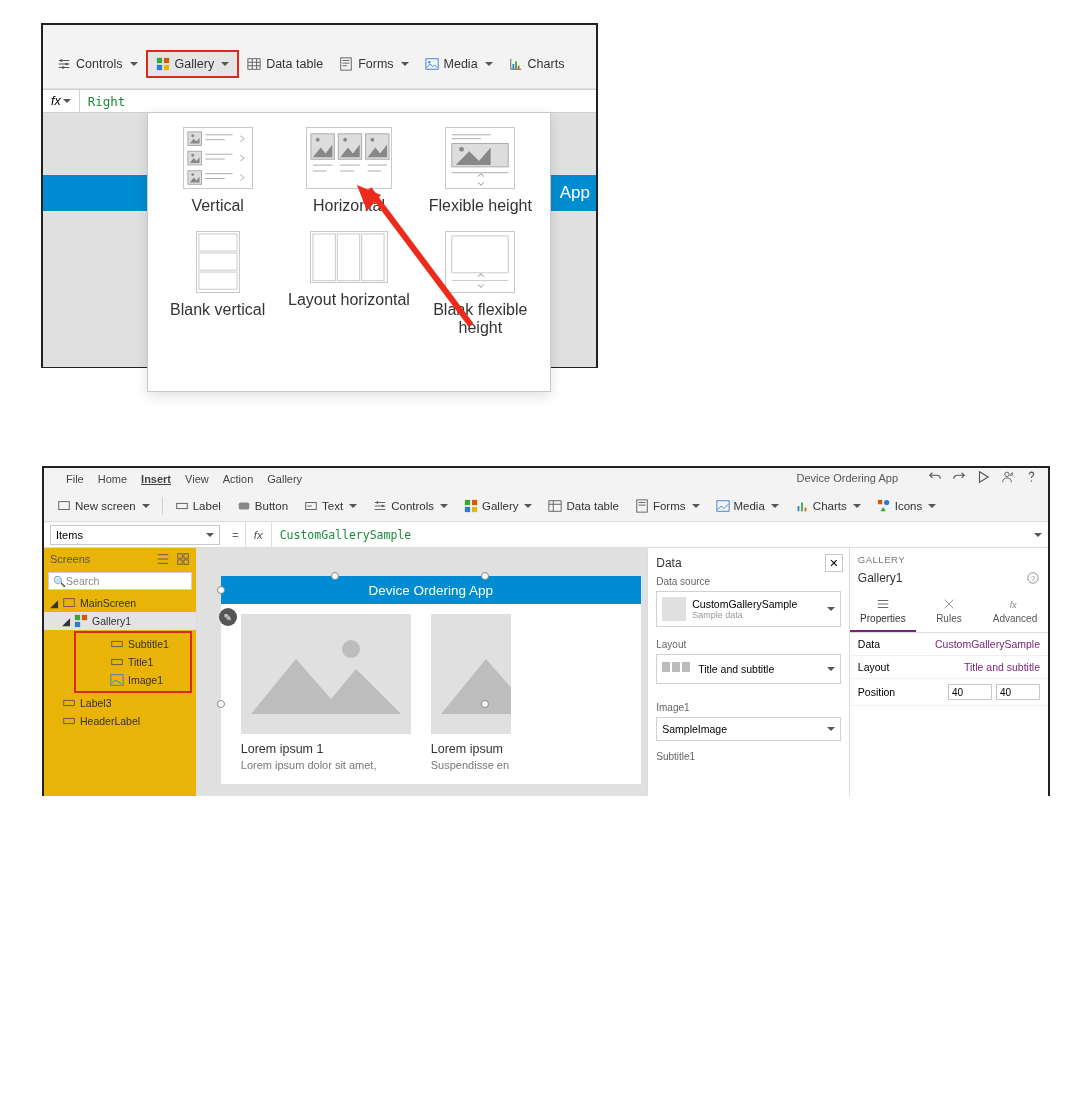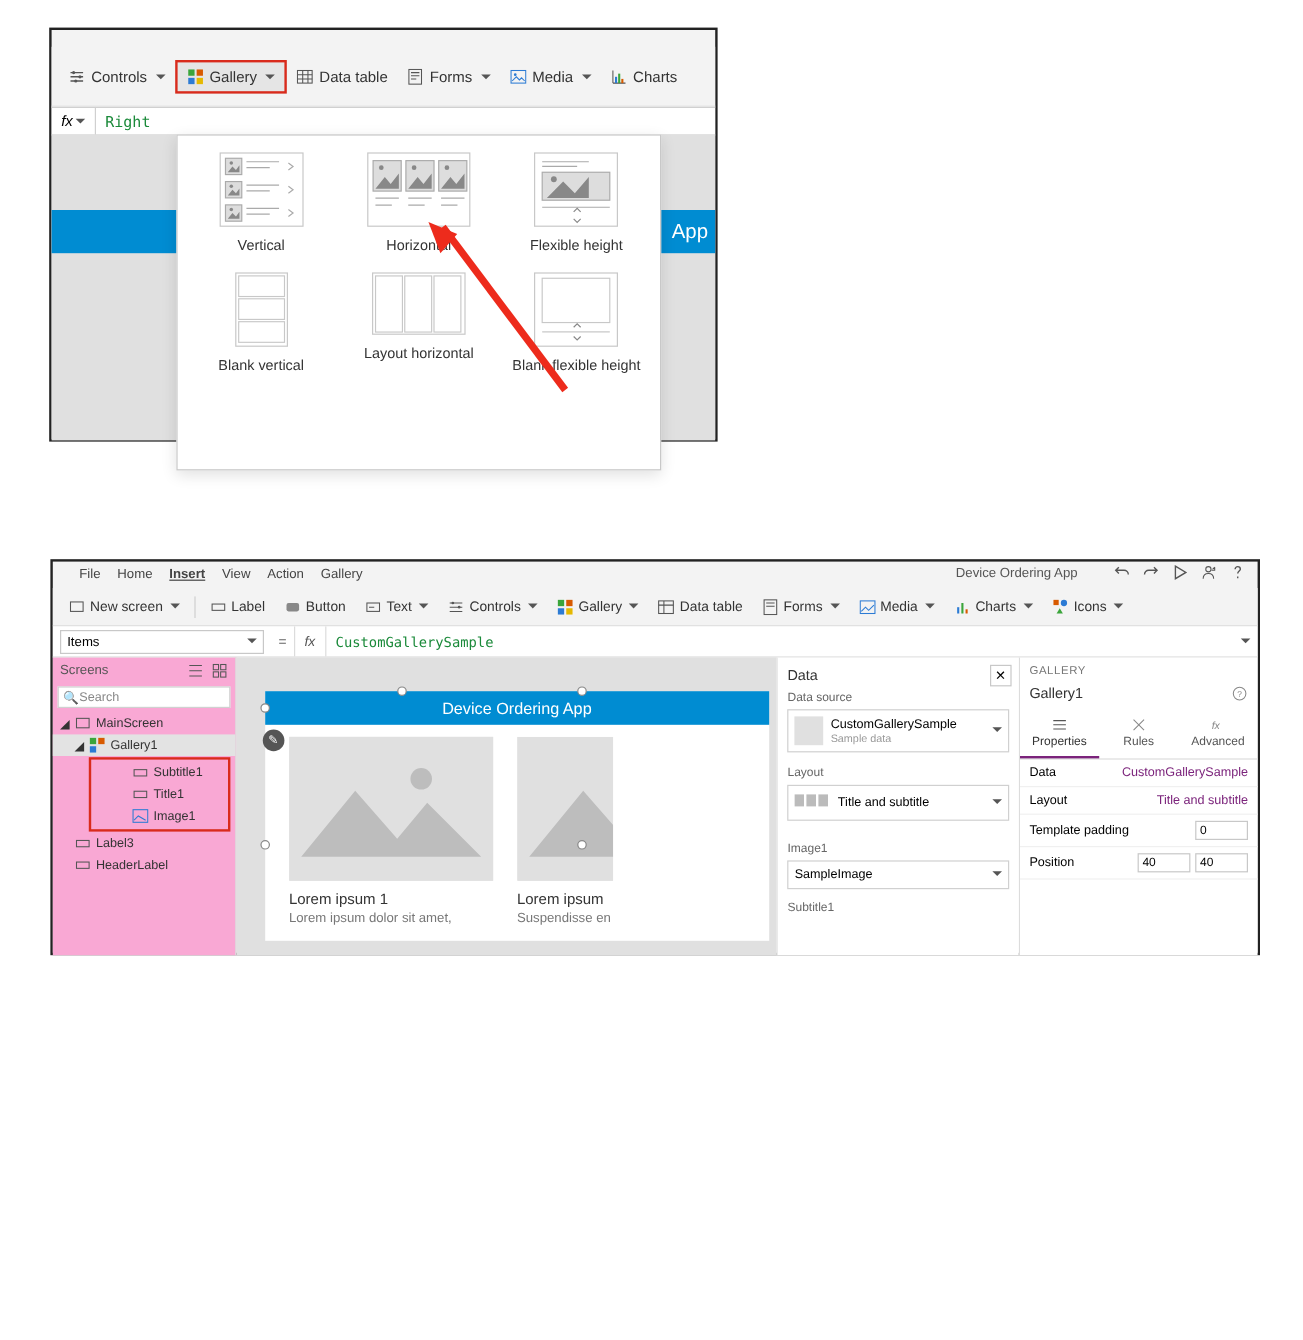--- a/index.html
+++ b/index.html
@@ -10,21 +10,21 @@
 .s1-toolbar { height: 50px; background: #f3f3f3; display: flex; align-items: center; padding: 0 6px; border-bottom: 1px solid #e0e0e0; margin-top: 14px; }
 .s1-btn { display: flex; align-items: center; gap: 5px; padding: 5px 8px; font-size: 12.5px; color: #333; cursor: pointer; }
 .s1-btn.highlight { border: 2px solid #d92b1c; background: #e5e5e5; }
 .s1-fx { height: 24px; background: #fff; border-top: 1px solid #d0d0d0; border-bottom: 1px solid #d0d0d0; display: flex; align-items: center; font-size: 12.5px; }
 .s1-fx .fx-cell { padding: 0 8px; border-right: 1px solid #d0d0d0; height: 100%; display: flex; align-items: center; font-style: italic; }
 .s1-fx .fx-val { padding: 0 8px; color: #1b8a3a; font-family: Consolas, monospace; }
 .s1-canvas { position: relative; height: 254px; background: #e0e0e0; }
 .s1-bluebar { position: absolute; left: 0; top: 62px; right: 0; height: 36px; background: #008cd2; color: #fff; font-size: 17px; display: flex; align-items: center; justify-content: flex-end; padding-right: 6px; }
 .s1-dropdown { position: absolute; left: 104px; top: -1px; width: 404px; height: 280px; background: #fff; border: 1px solid #c8c8c8; box-shadow: 0 4px 12px rgba(0,0,0,0.12); padding: 8px 6px; }
 .s1-drop-grid { display: grid; grid-template-columns: 1fr 1fr 1fr; gap: 4px 4px; }
-.s1-gopt { text-align: center; padding: 6px 2px; font-size: 12px; color: #333; }
+.s1-gopt { text-align: center; padding: 6px 2px; font-size: 16px; color: #333; }
 .s1-gopt .thumb { width: 70px; height: 62px; border: 1px solid #c8c8c8; margin: 0 auto 8px; background: #fff; position: relative; }
 .arrow-annot { position: absolute; pointer-events: none; }
 
 
 .ico { width: 14px; height: 14px; display: inline-block; }
 .chev::after { content: ""; display: inline-block; border: 4px solid transparent; border-top-color: #555; margin-left: 2px; transform: translateY(2px); }
 
 
 .shot2 { position: absolute; left: 42px; top: 466px; width: 1008px; height: 330px; border: 2px solid #222; background: #f3f3f3; }
 .s2-menubar { height: 22px; display: flex; align-items: center; font-size: 11px; padding: 0 22px; gap: 14px; color: #444; }
@@ -33,21 +33,21 @@
 .s2-titleicons { position: absolute; right: 10px; top: 2px; display: flex; gap: 10px; color: #555; }
 .s2-ribbon { height: 32px; background: #f3f3f3; border-bottom: 1px solid #dcdcdc; display: flex; align-items: center; padding: 0 6px; gap: 2px; }
 .s2-rbtn { display: flex; align-items: center; gap: 4px; padding: 4px 7px; font-size: 11.5px; color: #333; cursor: pointer; }
 .s2-fxbar { height: 26px; background: #fff; border-bottom: 1px solid #dcdcdc; display: flex; align-items: center; font-size: 11.5px; }
 .s2-prop { width: 170px; border: 1px solid #c8c8c8; height: 20px; margin: 0 6px; padding: 0 5px; display: flex; align-items: center; justify-content: space-between; font-size: 11px; background: #fff; }
 .s2-eq { padding: 0 6px; color: #666; }
 .s2-fxlabel { padding: 0 8px; border-left: 1px solid #dcdcdc; border-right: 1px solid #dcdcdc; height: 100%; display: flex; align-items: center; font-style: italic; color: #555; }
 .s2-fxval { padding: 0 8px; color: #1b8a3a; font-family: Consolas, monospace; font-size: 11.5px; flex: 1; }
 .s2-fxchev { width: 22px; text-align: center; color: #888; }
 .s2-body { display: flex; height: 248px; }
-.s2-left { width: 158px; border-right: 1px solid #dcdcdc; background: #f9a8d4; font-size: 11px; }
+.s2-left { width: 158px; border-right: 1px solid #dcdcdc; background: #eab308; font-size: 11px; }
 .s2-left .hdr { display: flex; align-items: center; justify-content: space-between; padding: 4px 6px; color: #555; }
 .s2-search { margin: 2px 4px; border: 1px solid #d0d0d0; background: #fff; height: 18px; font-size: 10.5px; padding: 0 4px; display: flex; align-items: center; color: #888; }
 .s2-tree { padding: 2px 0; }
 .s2-tree .row { display: flex; align-items: center; gap: 4px; padding: 2px 4px 2px 6px; font-size: 10.5px; color: #333; cursor: pointer; }
 .s2-tree .row.sel { background: #e3e3e3; }
 .s2-tree .indent1 { padding-left: 18px; }
 .s2-tree .indent2 { padding-left: 34px; }
 .redbox { border: 2px solid #d92b1c; margin: 1px 4px 1px 30px; padding: 2px 0; }
 .s2-canvas { width: 466px; background: #e0e0e0; position: relative; }
 .s2-appframe { position: absolute; left: 24px; top: 28px; width: 420px; height: 208px; background: #fff; }
@@ -565,24 +565,20 @@
       </div>
       <div class="s2-proprow">
           <span>Data</span>
           <span class="val">CustomGallerySample</span>
         </div>
       <div class="s2-proprow">
           <span>Layout</span>
           <span class="val">Title and subtitle</span>
         </div>
       <div class="s2-proprow">
-          <span>Template padding</span>
-          <input value="0" style="">
-        </div>
-      <div class="s2-proprow">
         <span>Position</span>
         <span style="display:flex;gap:4px">
           <input value="40" style="">
           <input value="40" style="">
         </span>
       </div>
     </div>
   </div>
 </div>
 

